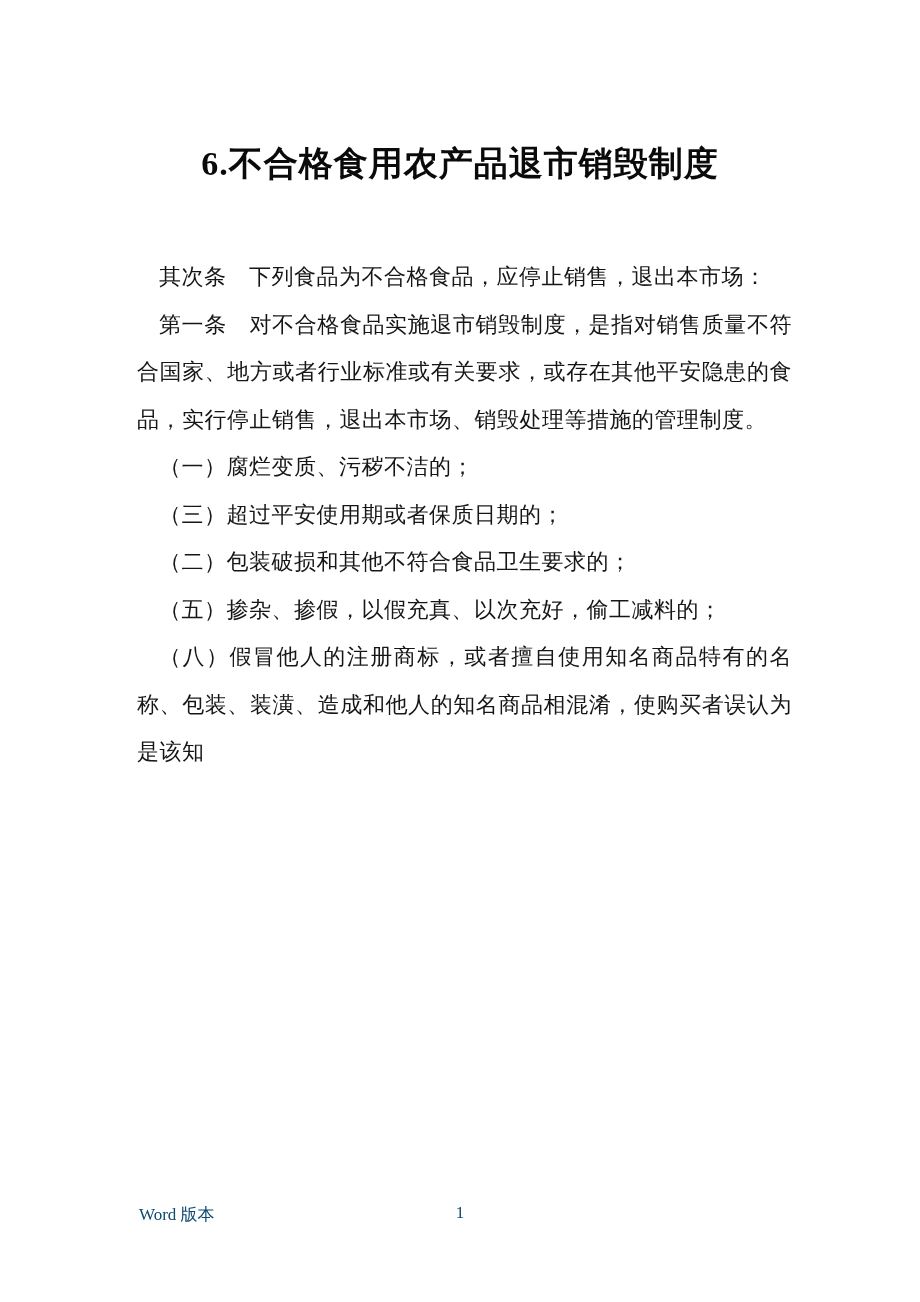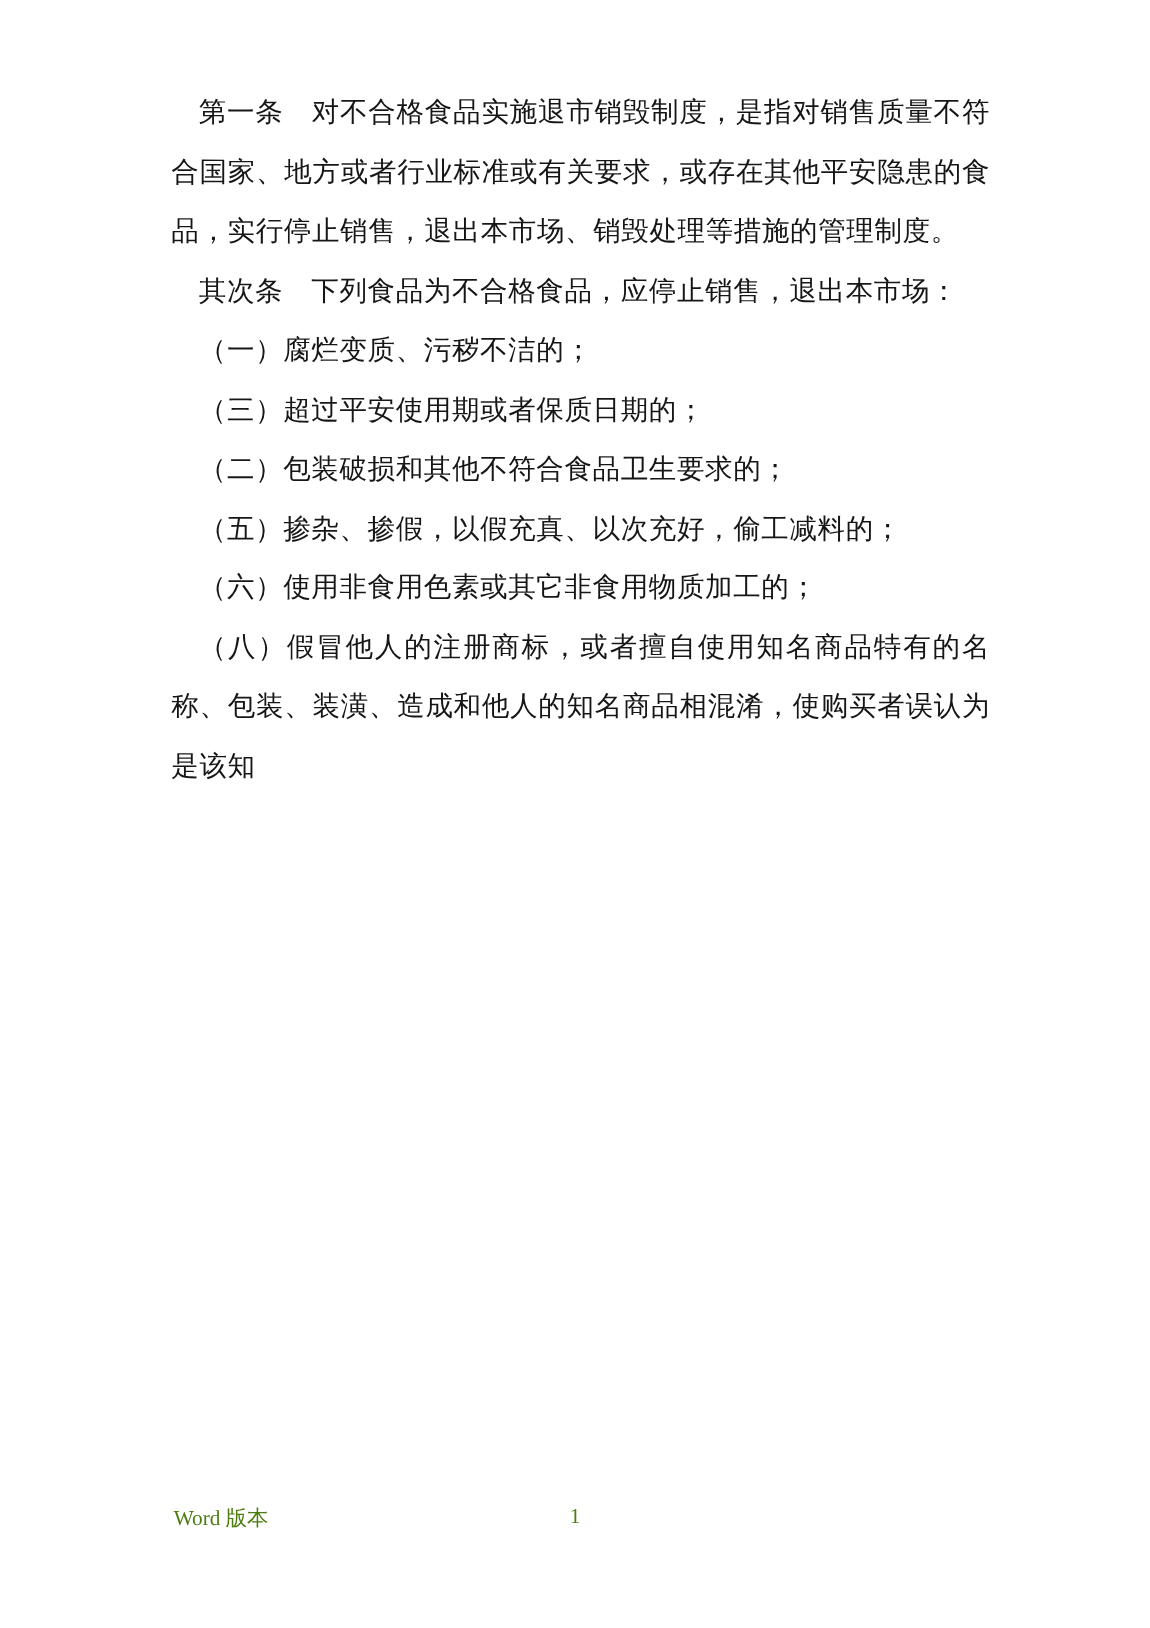--- a/index.html
+++ b/index.html
@@ -41,50 +41,50 @@
     text-justify: inter-ideograph;
     letter-spacing: 0.5px;
   }
   .page-footer {
     position: absolute;
     left: 0;
     top: 1203px;
     width: 100%;
     height: 24px;
     font-size: 17px;
-    color: #4d7c0f;
+    color: #0c4a6e;
   }
   .footer-left {
     position: absolute;
     left: 139px;
     top: 0;
   }
   .footer-page-number {
     position: absolute;
     left: 0;
     top: 0;
     width: 100%;
     text-align: center;
   }
 </style>
 </head>
 <body>
 
 <div class="page">
 
+  <h1 class="doc-title">6.不合格食用农产品退市销毁制度</h1>
 
 
   <div class="doc-body">
+      <p>其次条　下列食品为不合格食品，应停止销售，退出本市场：</p>
       <p>第一条　对不合格食品实施退市销毁制度，是指对销售质量不符合国家、地方或者行业标准或有关要求，或存在其他平安隐患的食品，实行停止销售，退出本市场、销毁处理等措施的管理制度。</p>
-      <p>其次条　下列食品为不合格食品，应停止销售，退出本市场：</p>
       <p>（一）腐烂变质、污秽不洁的；</p>
       <p>（三）超过平安使用期或者保质日期的；</p>
       <p>（二）包装破损和其他不符合食品卫生要求的；</p>
       <p>（五）掺杂、掺假，以假充真、以次充好，偷工减料的；</p>
-      <p>（六）使用非食用色素或其它非食用物质加工的；</p>
       <p>（八）假冒他人的注册商标，或者擅自使用知名商品特有的名称、包装、装潢、造成和他人的知名商品相混淆，使购买者误认为是该知</p>
     </div>
 
   <div class="page-footer">
     <span class="footer-left">Word 版本</span>
     <span class="footer-page-number">1</span>
   </div>
 
 </div>
 

